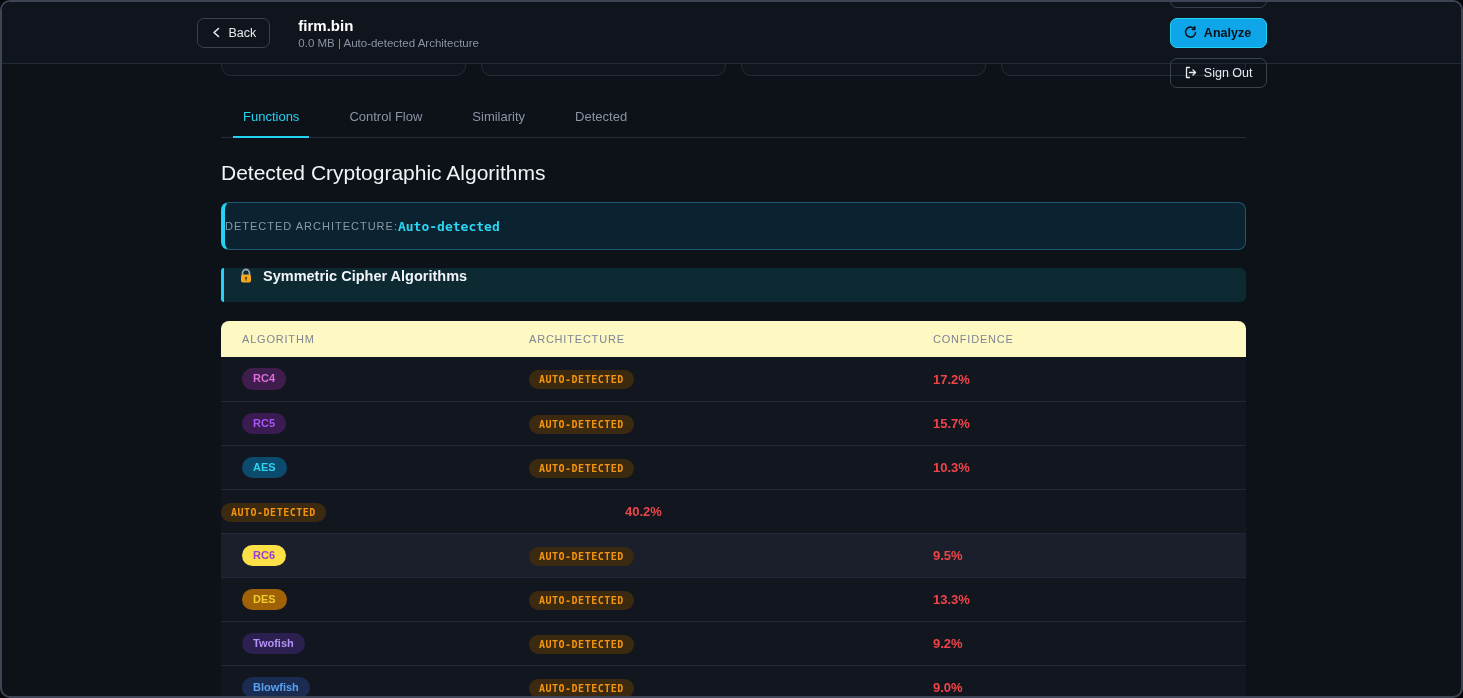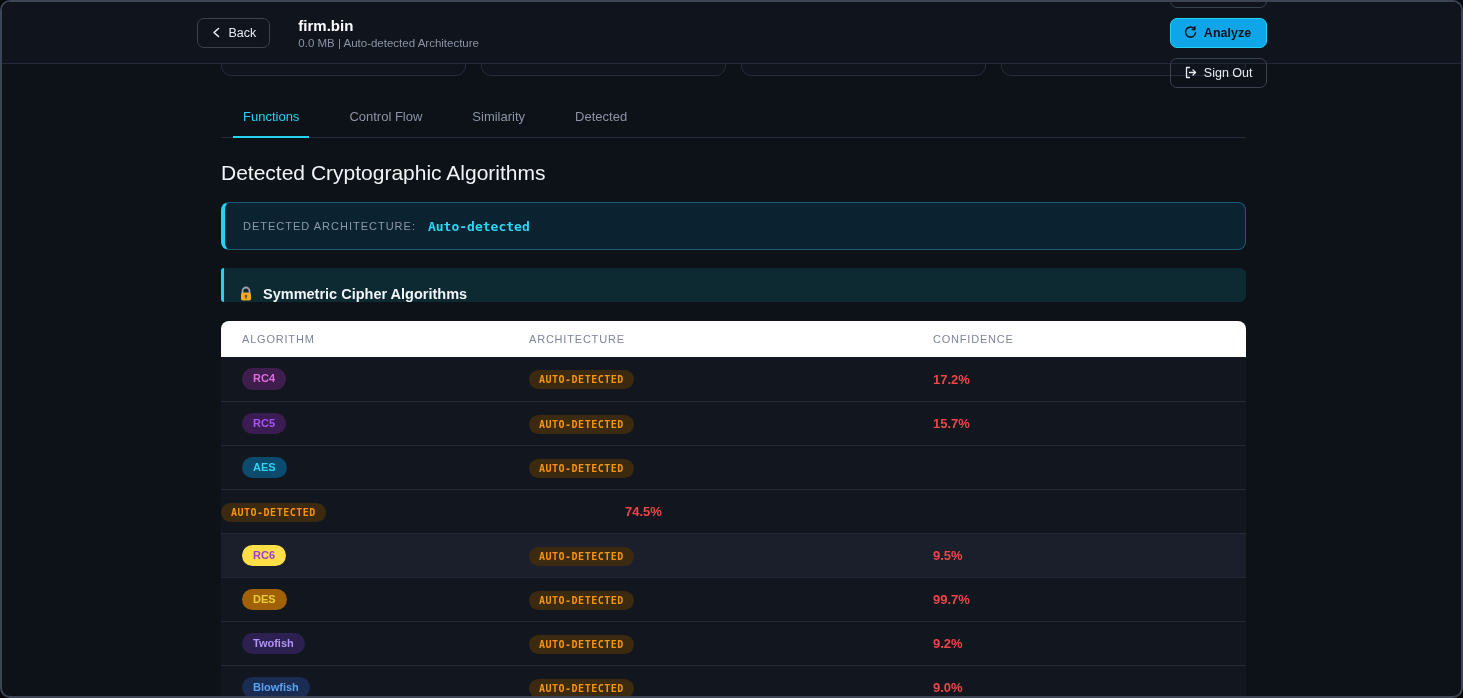--- a/index.html
+++ b/index.html
@@ -65,42 +65,42 @@
     height:2px; background:#24d3f2;
   }
 
   .section-heading {
     margin-top:23px; color:#f2f4f8; font-size:21px; font-weight:normal;
   }
 
   .arch-banner {
     margin-top:17px; height:48px; border:1px solid #1d5a72;
     border-left:4px solid #24d3f2; border-radius:8px;
-    background:#0b2230; display:flex; align-items:center; padding-left:18px; gap:12px;
+    background:#0b2230; display:flex; align-items:center; 
   }
   .arch-label {
     color:#8b99a8; font-size:11px; letter-spacing:1px;
   }
   .arch-value {
     color:#2cd6f5; font-size:13px; font-weight:bold;
     font-family:"DejaVu Sans Mono", monospace;
   }
 
   .group-header {
     margin-top:18px; height:34px; background:#0d2a33;
     border-left:3px solid #24d3f2; border-radius:3px 6px 6px 3px;
-    display:flex; align-items:flex-end; gap:9px; padding-left:14px;
+    display:flex; align-items:flex-start; gap:9px; padding-left:14px;
   }
   .group-title { color:#f2f4f8; font-size:14.5px; font-weight:bold; }
   .lock-icon { display:block; }
 
   
   .table { margin-top:19px; border-radius:8px 8px 0 0; overflow:hidden; }
   .thead {
-    display:flex; align-items:center; height:36px; background:#ffffff;
+    display:flex; align-items:center; height:36px; background:#fef9c3;
   }
   .th {
     color:#7d8596; font-size:11px; letter-spacing:0.8px;
   }
   .col-algo { width:308px; padding-left:21px; }
   .col-arch { width:404px; }
   .col-conf { flex:1; }
   .row {
     display:flex; align-items:center; height:44px;
     background:#12161f; border-top:1px solid #222836; cursor:pointer;
@@ -213,39 +213,42 @@
           <div class="row">
             <div class="cell col-algo"><div class="badge" style="background: rgb(59, 28, 82); color: rgb(168, 85, 247);">RC5</div></div>
             <div class="cell col-arch"><div class="badge-auto">AUTO-DETECTED</div></div>
             <div class="cell col-conf">
               <div class="confidence">15.7%</div>
             </div>
           </div>
           <div class="row">
             <div class="cell col-algo"><div class="badge" style="background: #0c4a6e; color: rgb(46, 211, 238);">AES</div></div>
             <div class="cell col-arch"><div class="badge-auto">AUTO-DETECTED</div></div>
-          </div>
-          <div class="row">
-            <div class="cell col-arch"><div class="badge-auto">AUTO-DETECTED</div></div>
-            <div class="cell col-conf">
-              <div class="confidence">74.5%</div>
+            <div class="cell col-conf">
+              <div class="confidence">10.3%</div>
+            </div>
+          </div>
+          <div class="row">
+            <div class="cell col-arch"><div class="badge-auto">AUTO-DETECTED</div></div>
+            <div class="cell col-conf">
+              <div class="confidence">40.2%</div>
             </div>
           </div>
           <div class="row hl">
             <div class="cell col-algo"><div class="badge" style="background: #fde047; color: rgb(155, 58, 217);">RC6</div></div>
             <div class="cell col-arch"><div class="badge-auto">AUTO-DETECTED</div></div>
             <div class="cell col-conf">
               <div class="confidence">9.5%</div>
             </div>
           </div>
           <div class="row">
             <div class="cell col-algo"><div class="badge" style="background: #a16207; color: rgb(234, 206, 46);">DES</div></div>
             <div class="cell col-arch"><div class="badge-auto">AUTO-DETECTED</div></div>
             <div class="cell col-conf">
-              <div class="confidence">99.7%</div>
+              <div class="confidence">13.3%</div>
             </div>
           </div>
           <div class="row">
             <div class="cell col-algo"><div class="badge" style="background: rgb(43, 32, 80); color: rgb(179, 146, 245);">Twofish</div></div>
             <div class="cell col-arch"><div class="badge-auto">AUTO-DETECTED</div></div>
             <div class="cell col-conf">
               <div class="confidence">9.2%</div>
             </div>
           </div>
           <div class="row">

